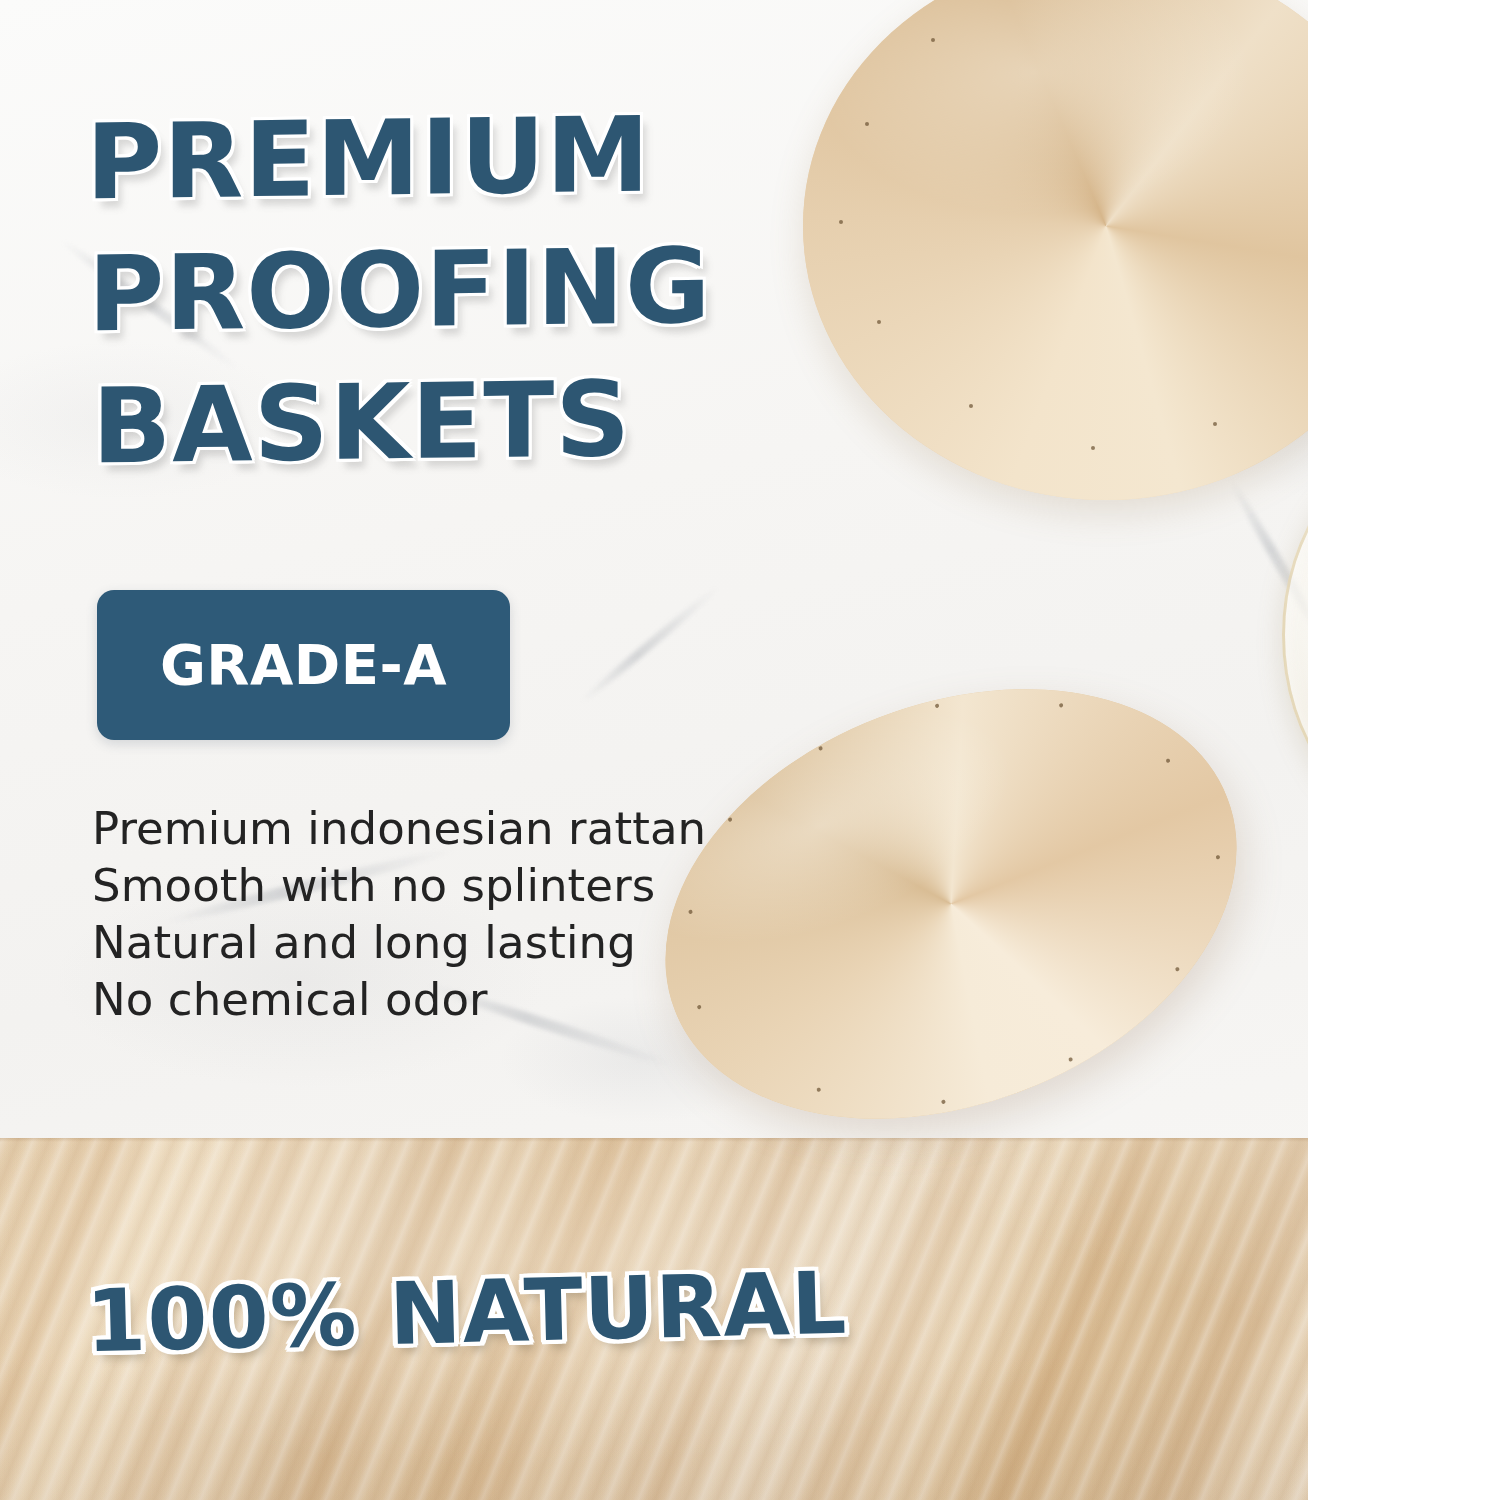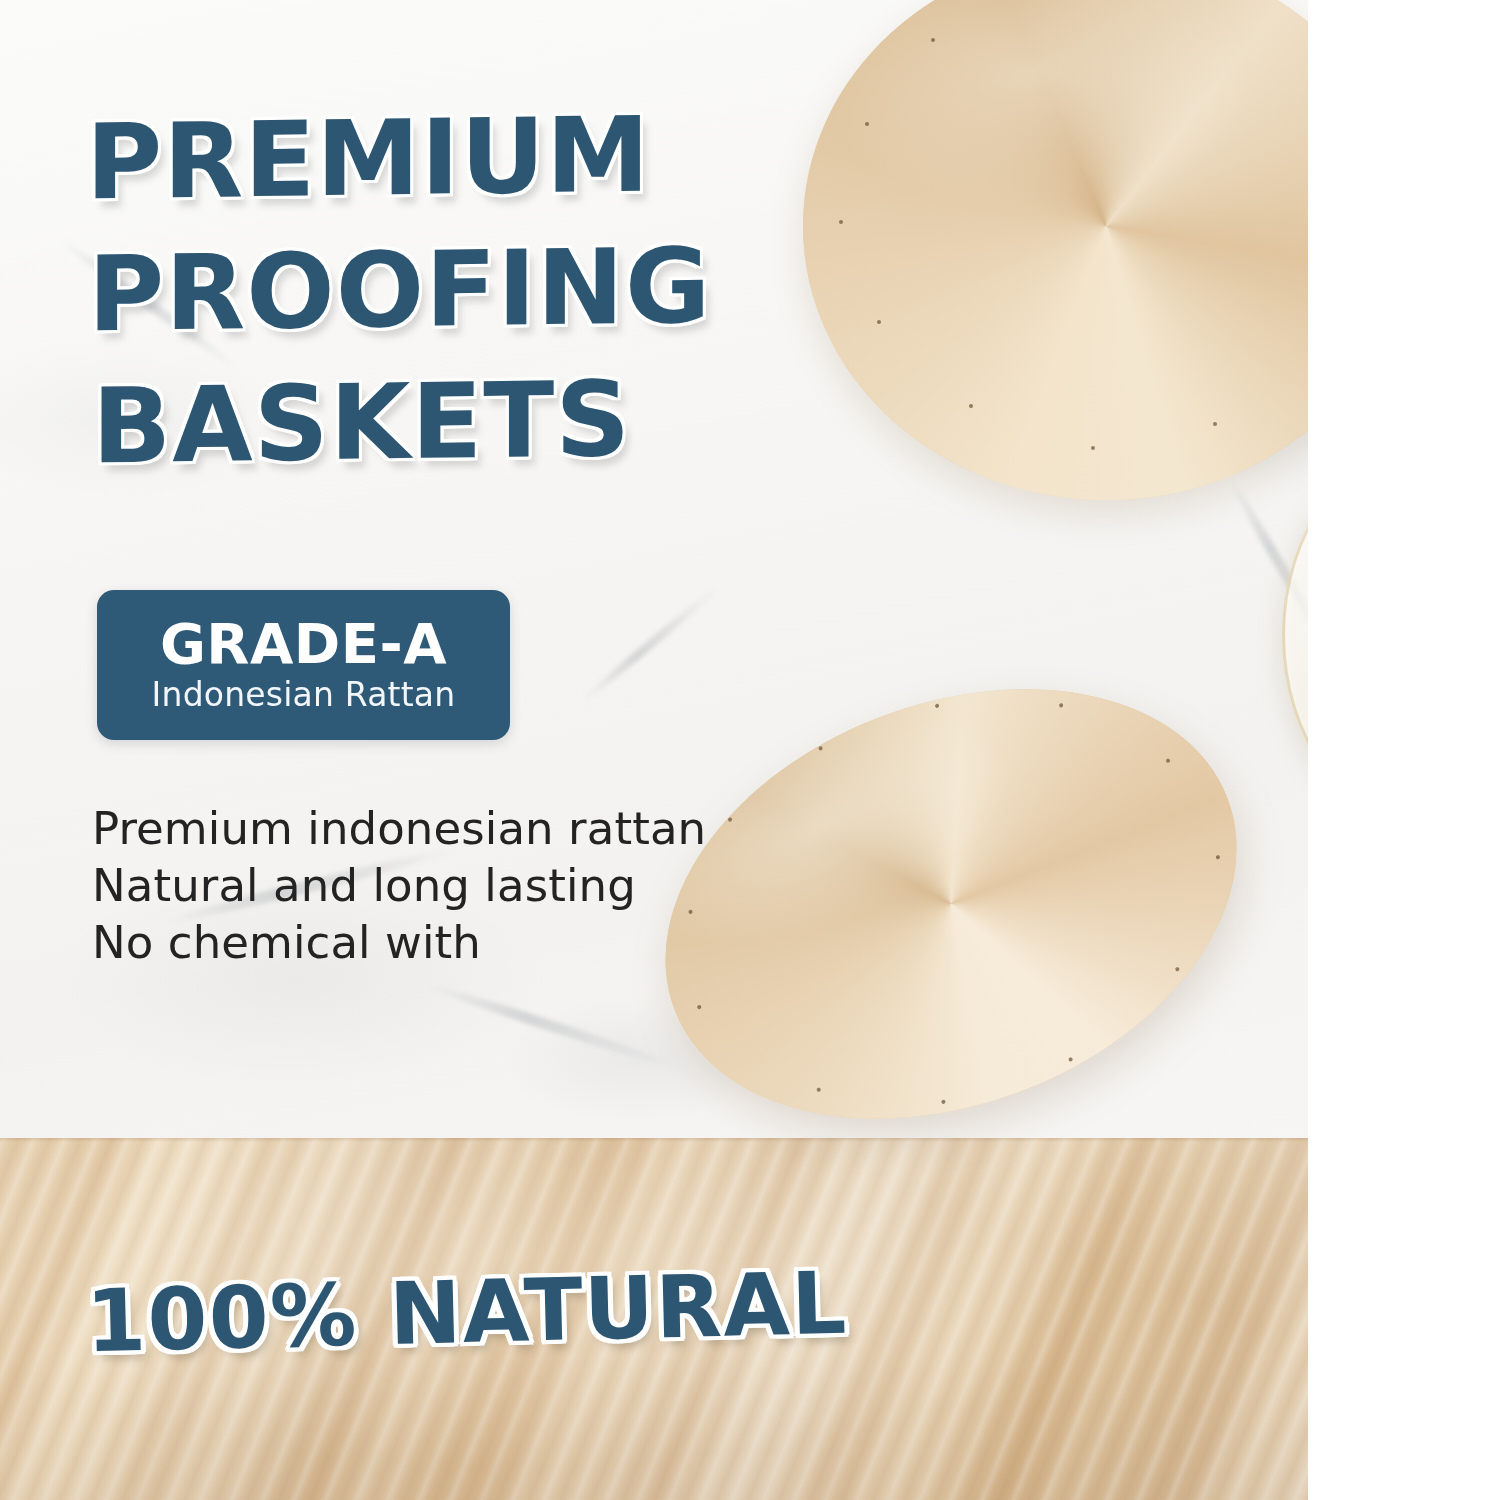--- a/index.html
+++ b/index.html
@@ -427,24 +427,24 @@
   </div>
 
   <div class="headline">
     <span class="hl">Premium</span>
     <span class="hl">Proofing</span>
     <span class="hl">Baskets</span>
   </div>
 
   <div class="badge">
     <div class="badge-title">GRADE-A</div>
-    <div class="badge-sub">Indonesian Rattan</div>
   </div>
 
   <div class="features">
     <div class="feature">Premium indonesian rattan</div>
+    <div class="feature">Smooth with no splinters</div>
     <div class="feature">Natural and long lasting</div>
-    <div class="feature">No chemical with</div>
+    <div class="feature">No chemical odor</div>
   </div>
 
   <div class="banner-text">100% Natural</div>
 
 </div>
 
 </body></html>

